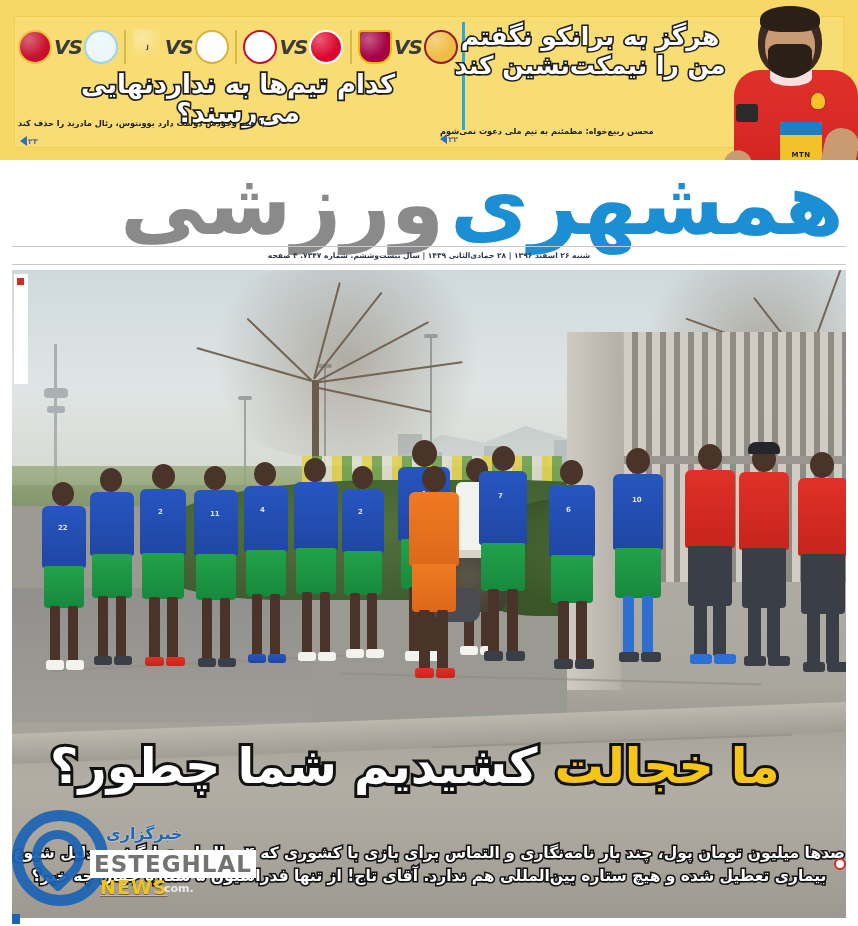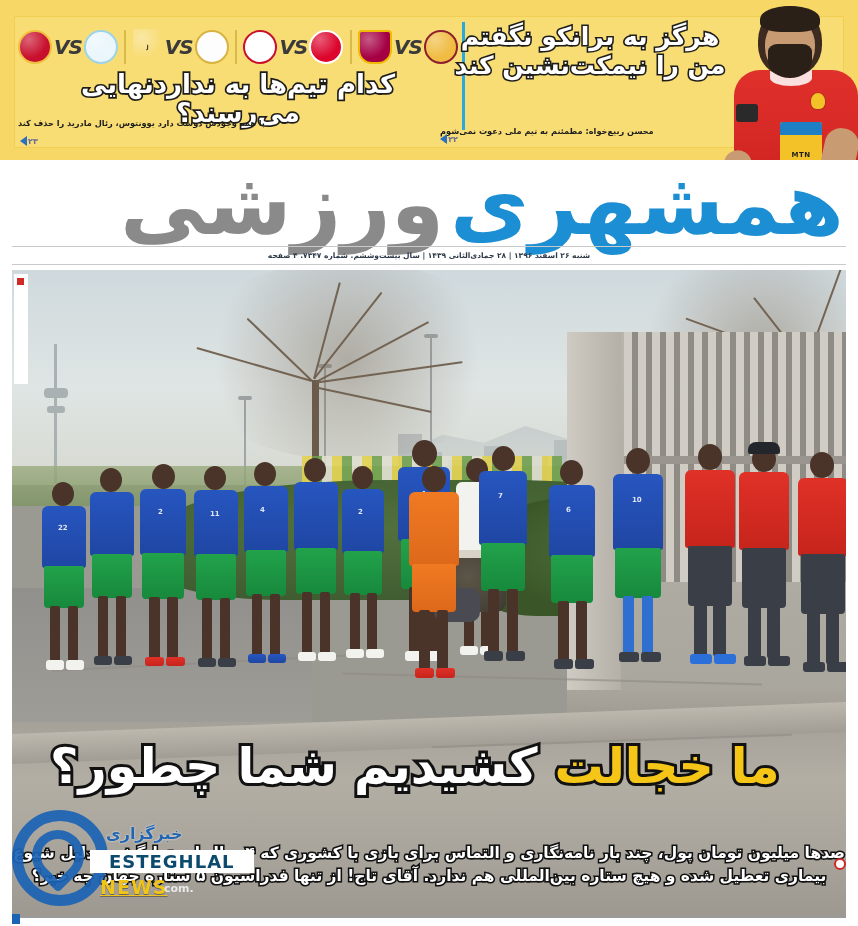--- a/index.html
+++ b/index.html
@@ -278,23 +278,23 @@
   .watermark{ position:absolute; left:6px; top:806px; width:200px; height:112px;
     z-index:9; pointer-events:none; }
   .wm-ring{ position:absolute; left:6px; top:4px; width:96px; height:96px;
     border:11px solid #1b63b4; border-radius:50%; opacity:.92; }
   .wm-ring2{ position:absolute; left:26px; top:24px; width:52px; height:52px;
     border:9px solid #1b63b4; border-radius:50% 50% 8% 50%; opacity:.92;
     transform:rotate(45deg); }
   .wm-fa{ position:absolute; left:100px; top:18px; font-size:16px;
     font-weight:bold; color:#1b63b4; direction:rtl; opacity:.95;
     text-shadow:0 0 2px #fff; }
-  .wm-esteghlal{ position:absolute; left:84px; top:44px; font-size:18px;
-    font-weight:bold; color:#0c4a6e; letter-spacing:1px;
-    background:#fff; padding:1px 19px; }
+  .wm-esteghlal{ position:absolute; left:84px; top:44px; font-size:23px;
+    font-weight:bold; color:#737373; letter-spacing:1px;
+    background:#fff; padding:1px 4px; }
   .wm-news{ position:absolute; left:94px; top:70px; font-size:19px;
     font-weight:bold; color:#f0c419; letter-spacing:1px;
     text-shadow:0 1px 0 rgba(0,0,0,.35);text-decoration:underline; }
   .wm-com{ position:absolute; left:158px; top:76px; font-size:11px;
     font-weight:bold; color:#e9e9e9; }
 
   .bottom-rule{
     position:absolute; left:12px; right:12px; top:916px; height:2px;
     background:#9a9a9a;
   }

